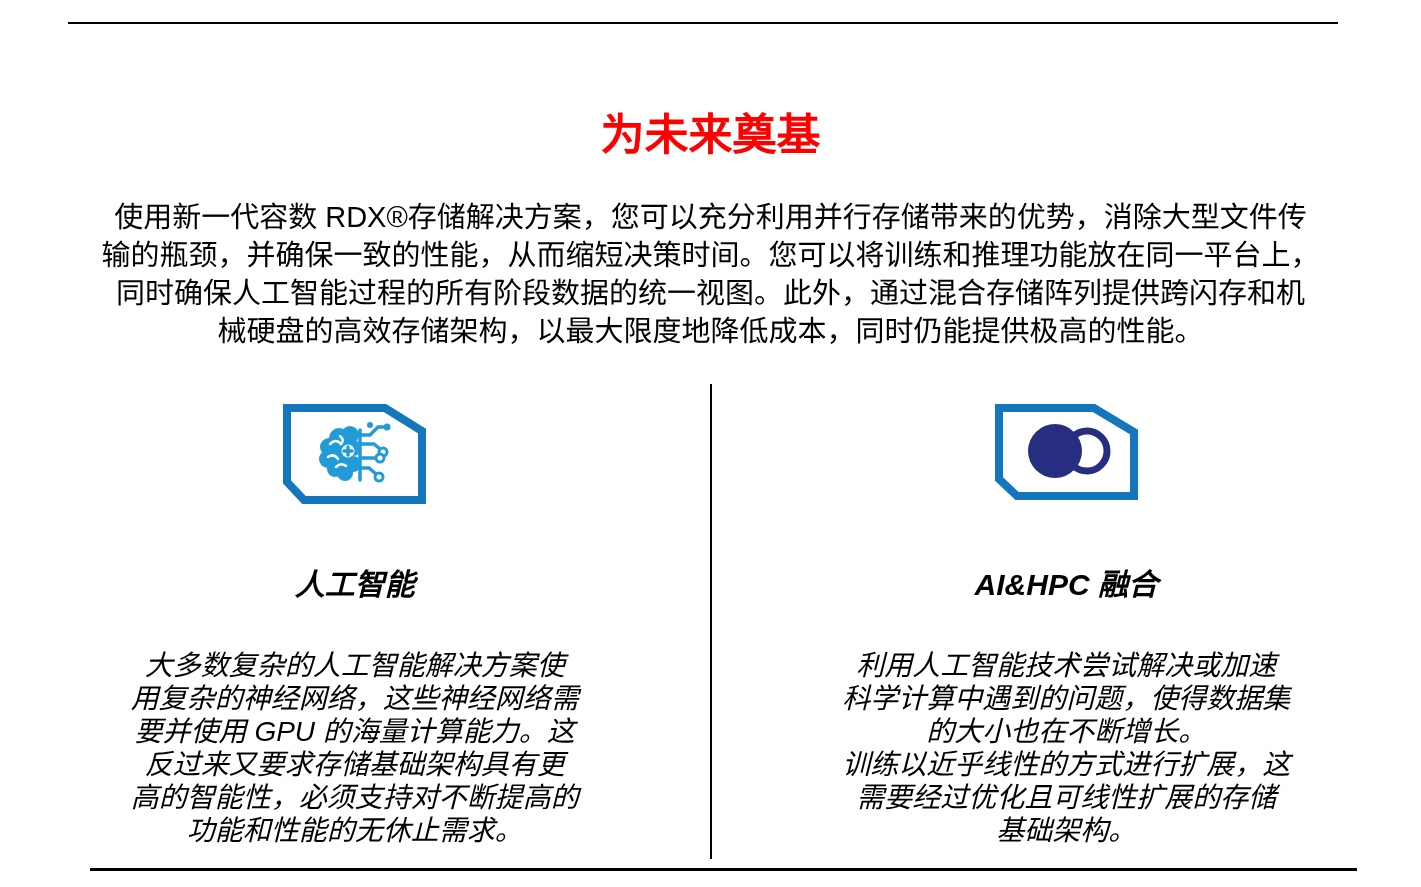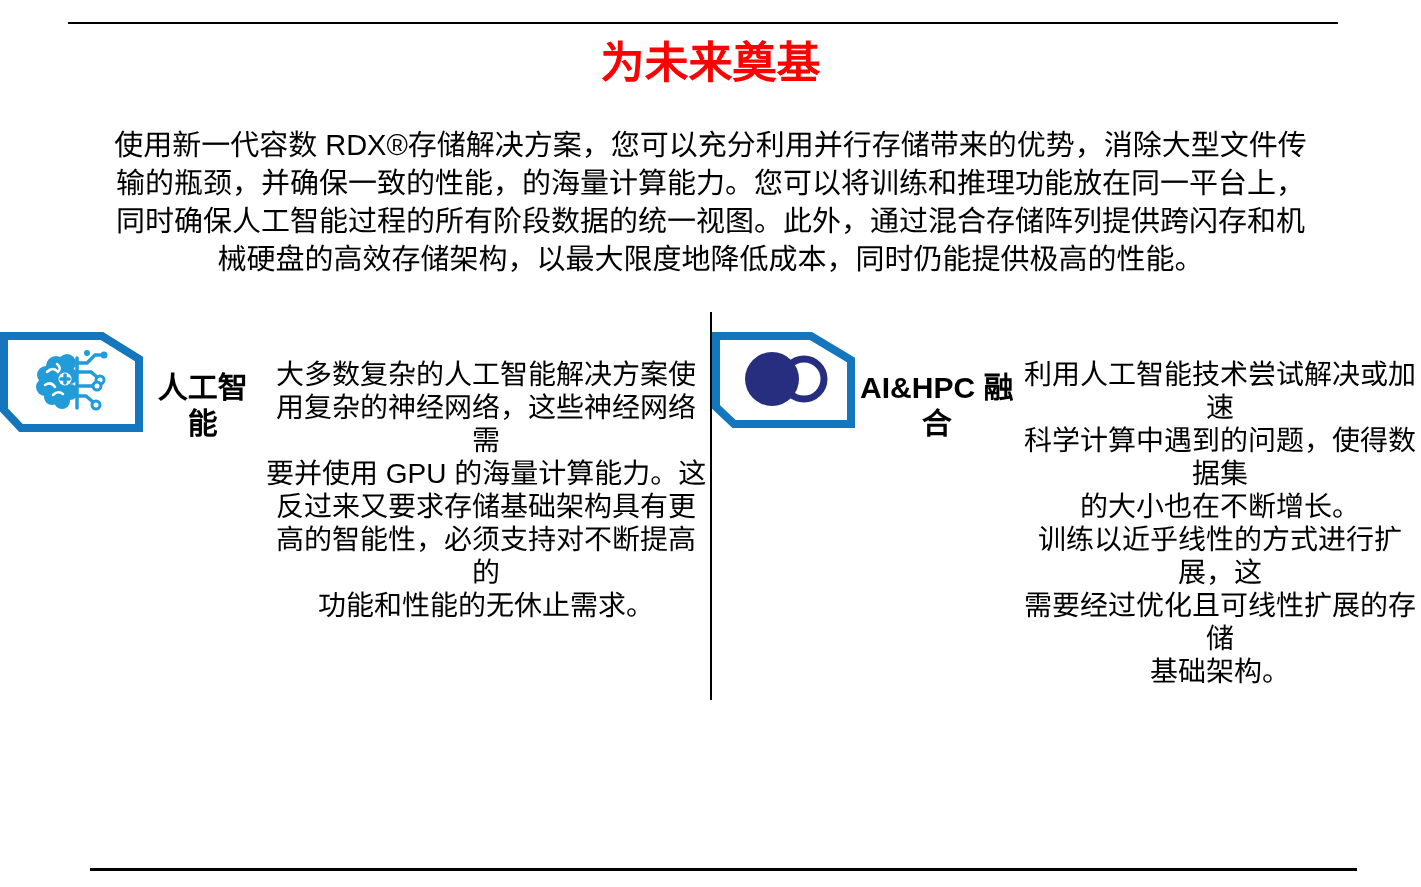--- a/index.html
+++ b/index.html
@@ -27,21 +27,21 @@
     background: var(--rule-black);
   }
   .rule-bottom {
     position: absolute;
     left: 90px; top: 868px;
     width: 1267px; height: 3px;
     background: var(--rule-black);
   }
   .title {
     margin: 0;
-    padding-top: 36px;
+    padding-top: 108px;
     text-align: center;
     font-size: 44px;
     line-height: 54px;
     font-weight: 700;
     color: var(--title-red);
   }
   .intro {
     margin: 36px auto 0;
     max-width: 1290px;
     text-align: center;
@@ -50,21 +50,23 @@
     white-space: pre-line;
   }
   .columns {
     display: flex;
     align-items: stretch;
     margin-top: 34px;
   }
   .column {
     flex: 1 1 0;
     display: flex;
-    flex-direction: row;
+    flex-direction: column;
+    align-items: center;
+    font-style: italic;
   }
   .v-divider {
     width: 2px;
     background: var(--rule-black);
   }
   .icon-wrap {
     margin-top: 20px;
     height: 105px;
     display: flex;
     align-items: flex-start;
@@ -97,21 +99,21 @@
 </head>
 <body>
 
 <div class="page">
 
   <div class="rule-top"></div>
 
   <h1 class="title">为未来奠基</h1>
 
   <p class="intro">使用新一代容数 RDX®存储解决方案，您可以充分利用并行存储带来的优势，消除大型文件传
-输的瓶颈，并确保一致的性能，的海量计算能力。您可以将训练和推理功能放在同一平台上，
+输的瓶颈，并确保一致的性能，从而缩短决策时间。您可以将训练和推理功能放在同一平台上，
 同时确保人工智能过程的所有阶段数据的统一视图。此外，通过混合存储阵列提供跨闪存和机
 械硬盘的高效存储架构，以最大限度地降低成本，同时仍能提供极高的性能。</p>
 
   <div class="columns">
 
     <section class="column">
       <div class="icon-wrap">
         <svg width="143" height="100" viewBox="0 0 143 100" aria-hidden="true">
           <polygon class="frame" points="4,4 102,4 139,27 139,96 21,96 4,78"></polygon>
           <g>

